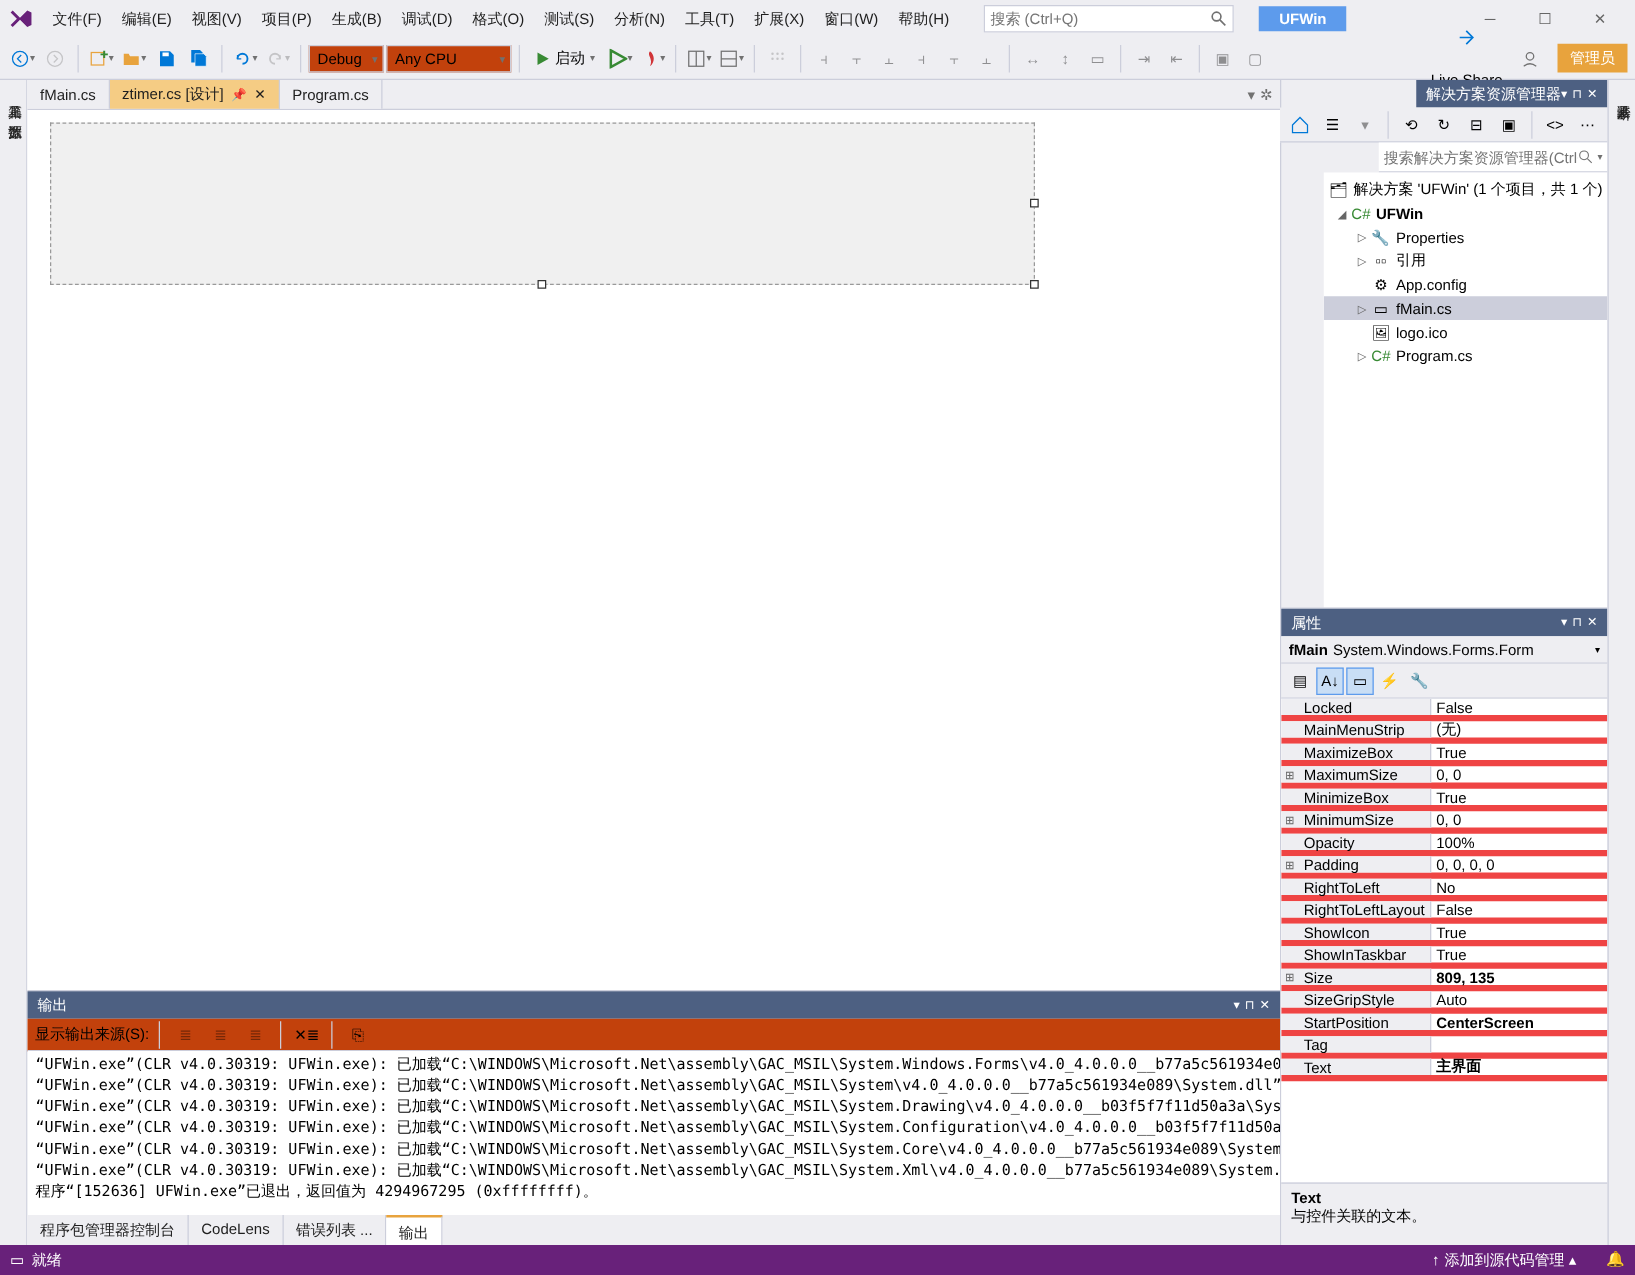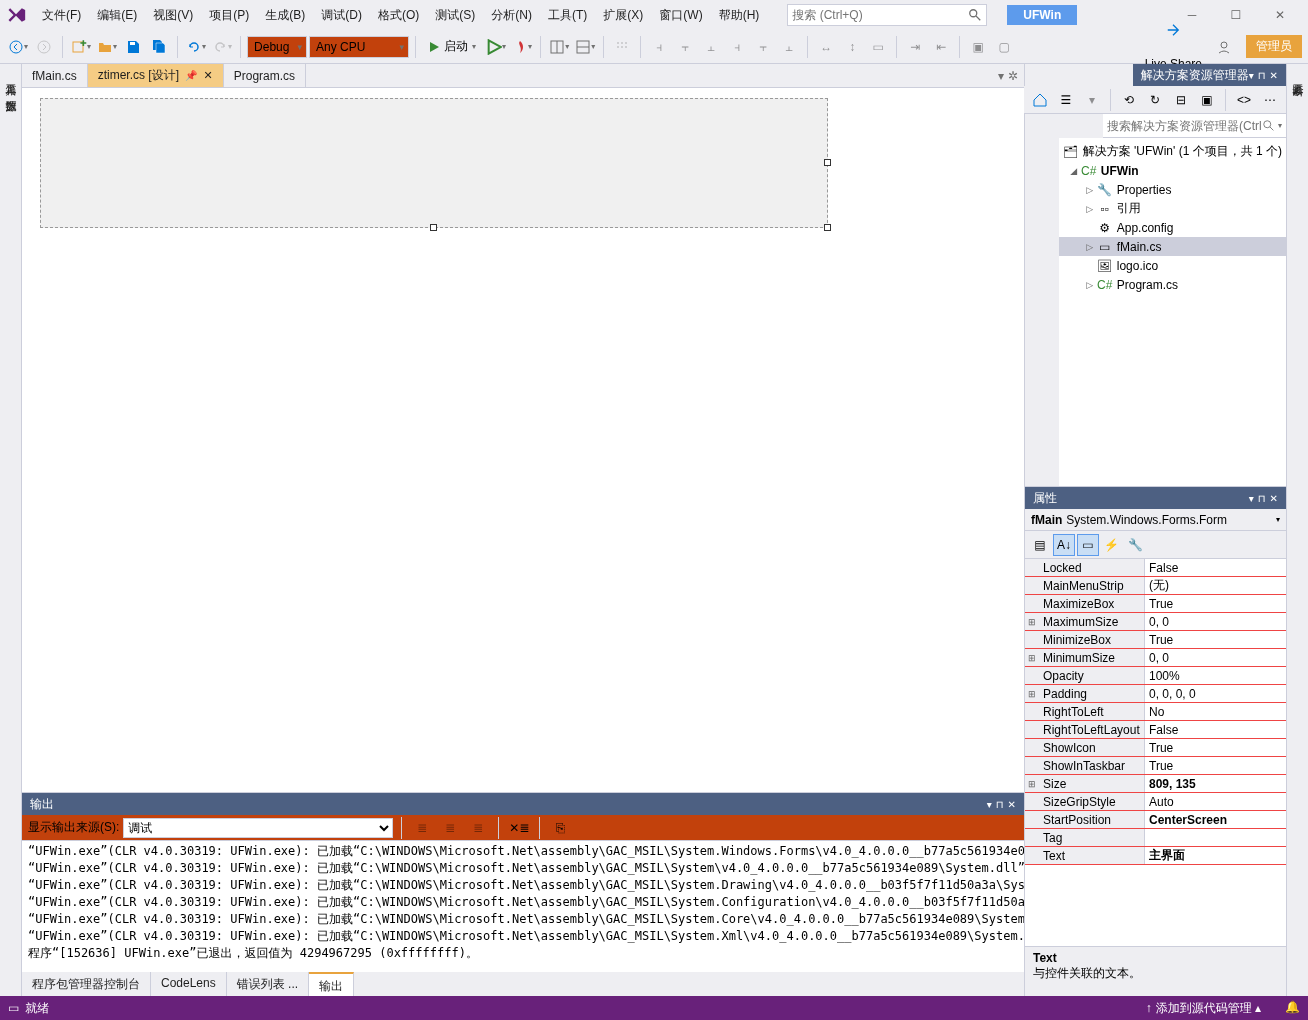--- a/index.html
+++ b/index.html
@@ -67,21 +67,21 @@
 .tree-row .icon { width: 16px; height: 16px; margin-right: 4px; display: flex; align-items: center; justify-content: center; }
 .tree-row.sel { background: #cccedb; }
 
 .prop-panel { flex: 1; display: flex; flex-direction: column; border-top: 1px solid #cccedb; min-height: 0; }
 .prop-obj { height: 22px; background: #eeeef2; display: flex; align-items: center; padding: 0 6px; border-bottom: 1px solid #cccedb; }
 .prop-obj b { margin-right: 4px; }
 .prop-tb { height: 28px; background: #eeeef2; border-bottom: 1px solid #cccedb; display: flex; align-items: center; padding: 0 4px; gap: 2px; }
 .prop-tb .tbbtn { width: 22px; height: 22px; display: flex; align-items: center; justify-content: center; border: 1px solid transparent; }
 .prop-tb .tbbtn.active { background: #c9def5; border-color: #5d9bec; }
 .prop-grid { flex: 1; overflow: auto; background: #fff; }
-.prop-row { display: flex; height: 18px; border-bottom: 1px solid #ef4444; }
+.prop-row { display: flex; height: 18px; border-bottom: 5px solid #ef4444; }
 .prop-name { width: 120px; padding-left: 18px; background: #eeeef2; border-right: 1px solid #cccedb; display: flex; align-items: center; position: relative; }
 .prop-name .expd { position: absolute; left: 3px; font-size: 9px; color: #666; }
 .prop-val { flex: 1; padding-left: 4px; display: flex; align-items: center; }
 .prop-val.bold { font-weight: bold; }
 .prop-desc { height: 50px; border-top: 1px solid #cccedb; background: #eeeef2; padding: 4px 8px; }
 .prop-desc b { display: block; }
 
 .statusbar { height: 24px; background: #68217a; color: #fff; display: flex; align-items: center; padding: 0 8px; font-size: 12px; }
 .statusbar .sb-right { margin-left: auto; display: flex; gap: 24px; }
 
@@ -296,21 +296,20 @@
       <div class="panel-header">
         <span>输出</span>
         <div class="ph-tools">
             <span>▾</span>
             <span>⊓</span>
             <span>✕</span>
           </div>
       </div>
       <div class="output-toolbar">
         <span>显示输出来源(S):</span>
-        <select><option>调试</option></select>
         <div class="tb-sep"></div>
         <div class="tb-btn disabled">≣</div>
         <div class="tb-btn disabled">≣</div>
         <div class="tb-btn disabled">≣</div>
         <div class="tb-sep"></div>
         <div class="tb-btn">✕≣</div>
         <div class="tb-sep"></div>
         <div class="tb-btn">⎘</div>
       </div>
       <div class="output-content" id="output-lines">“UFWin.exe”(CLR v4.0.30319: UFWin.exe): 已加载“C:\WINDOWS\Microsoft.Net\assembly\GAC_MSIL\System.Windows.Forms\v4.0_4.0.0.0__b77a5c561934e089\System.Wi

